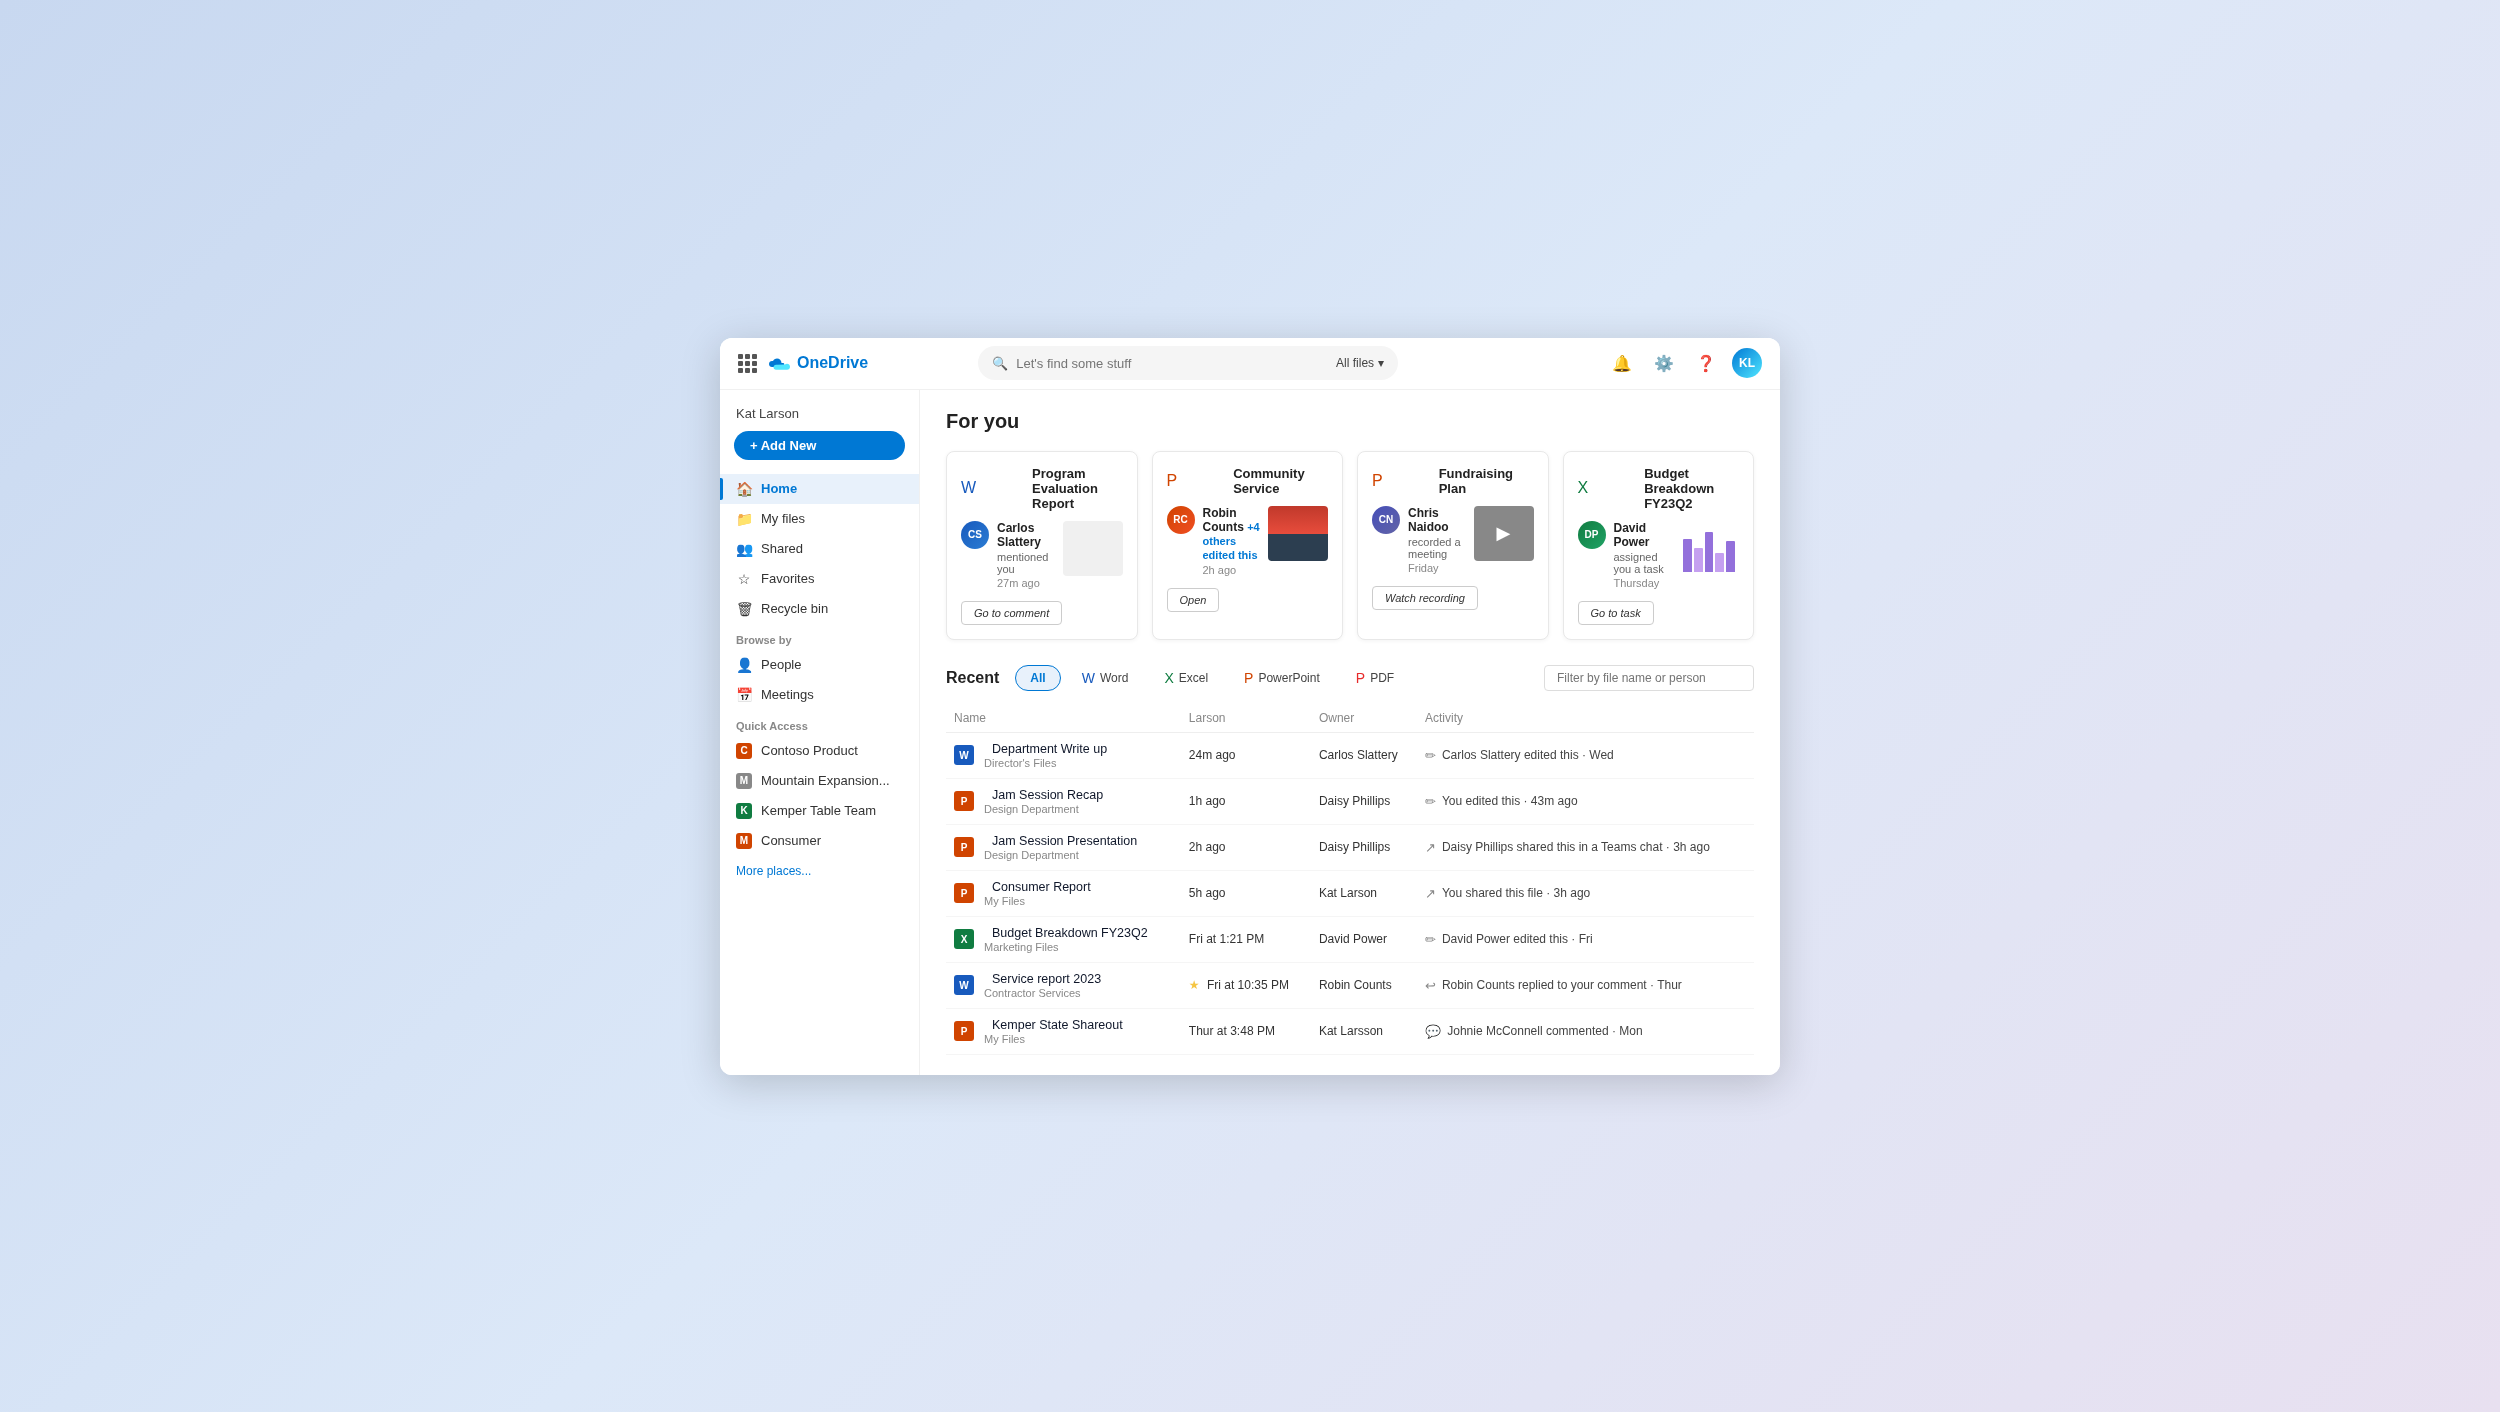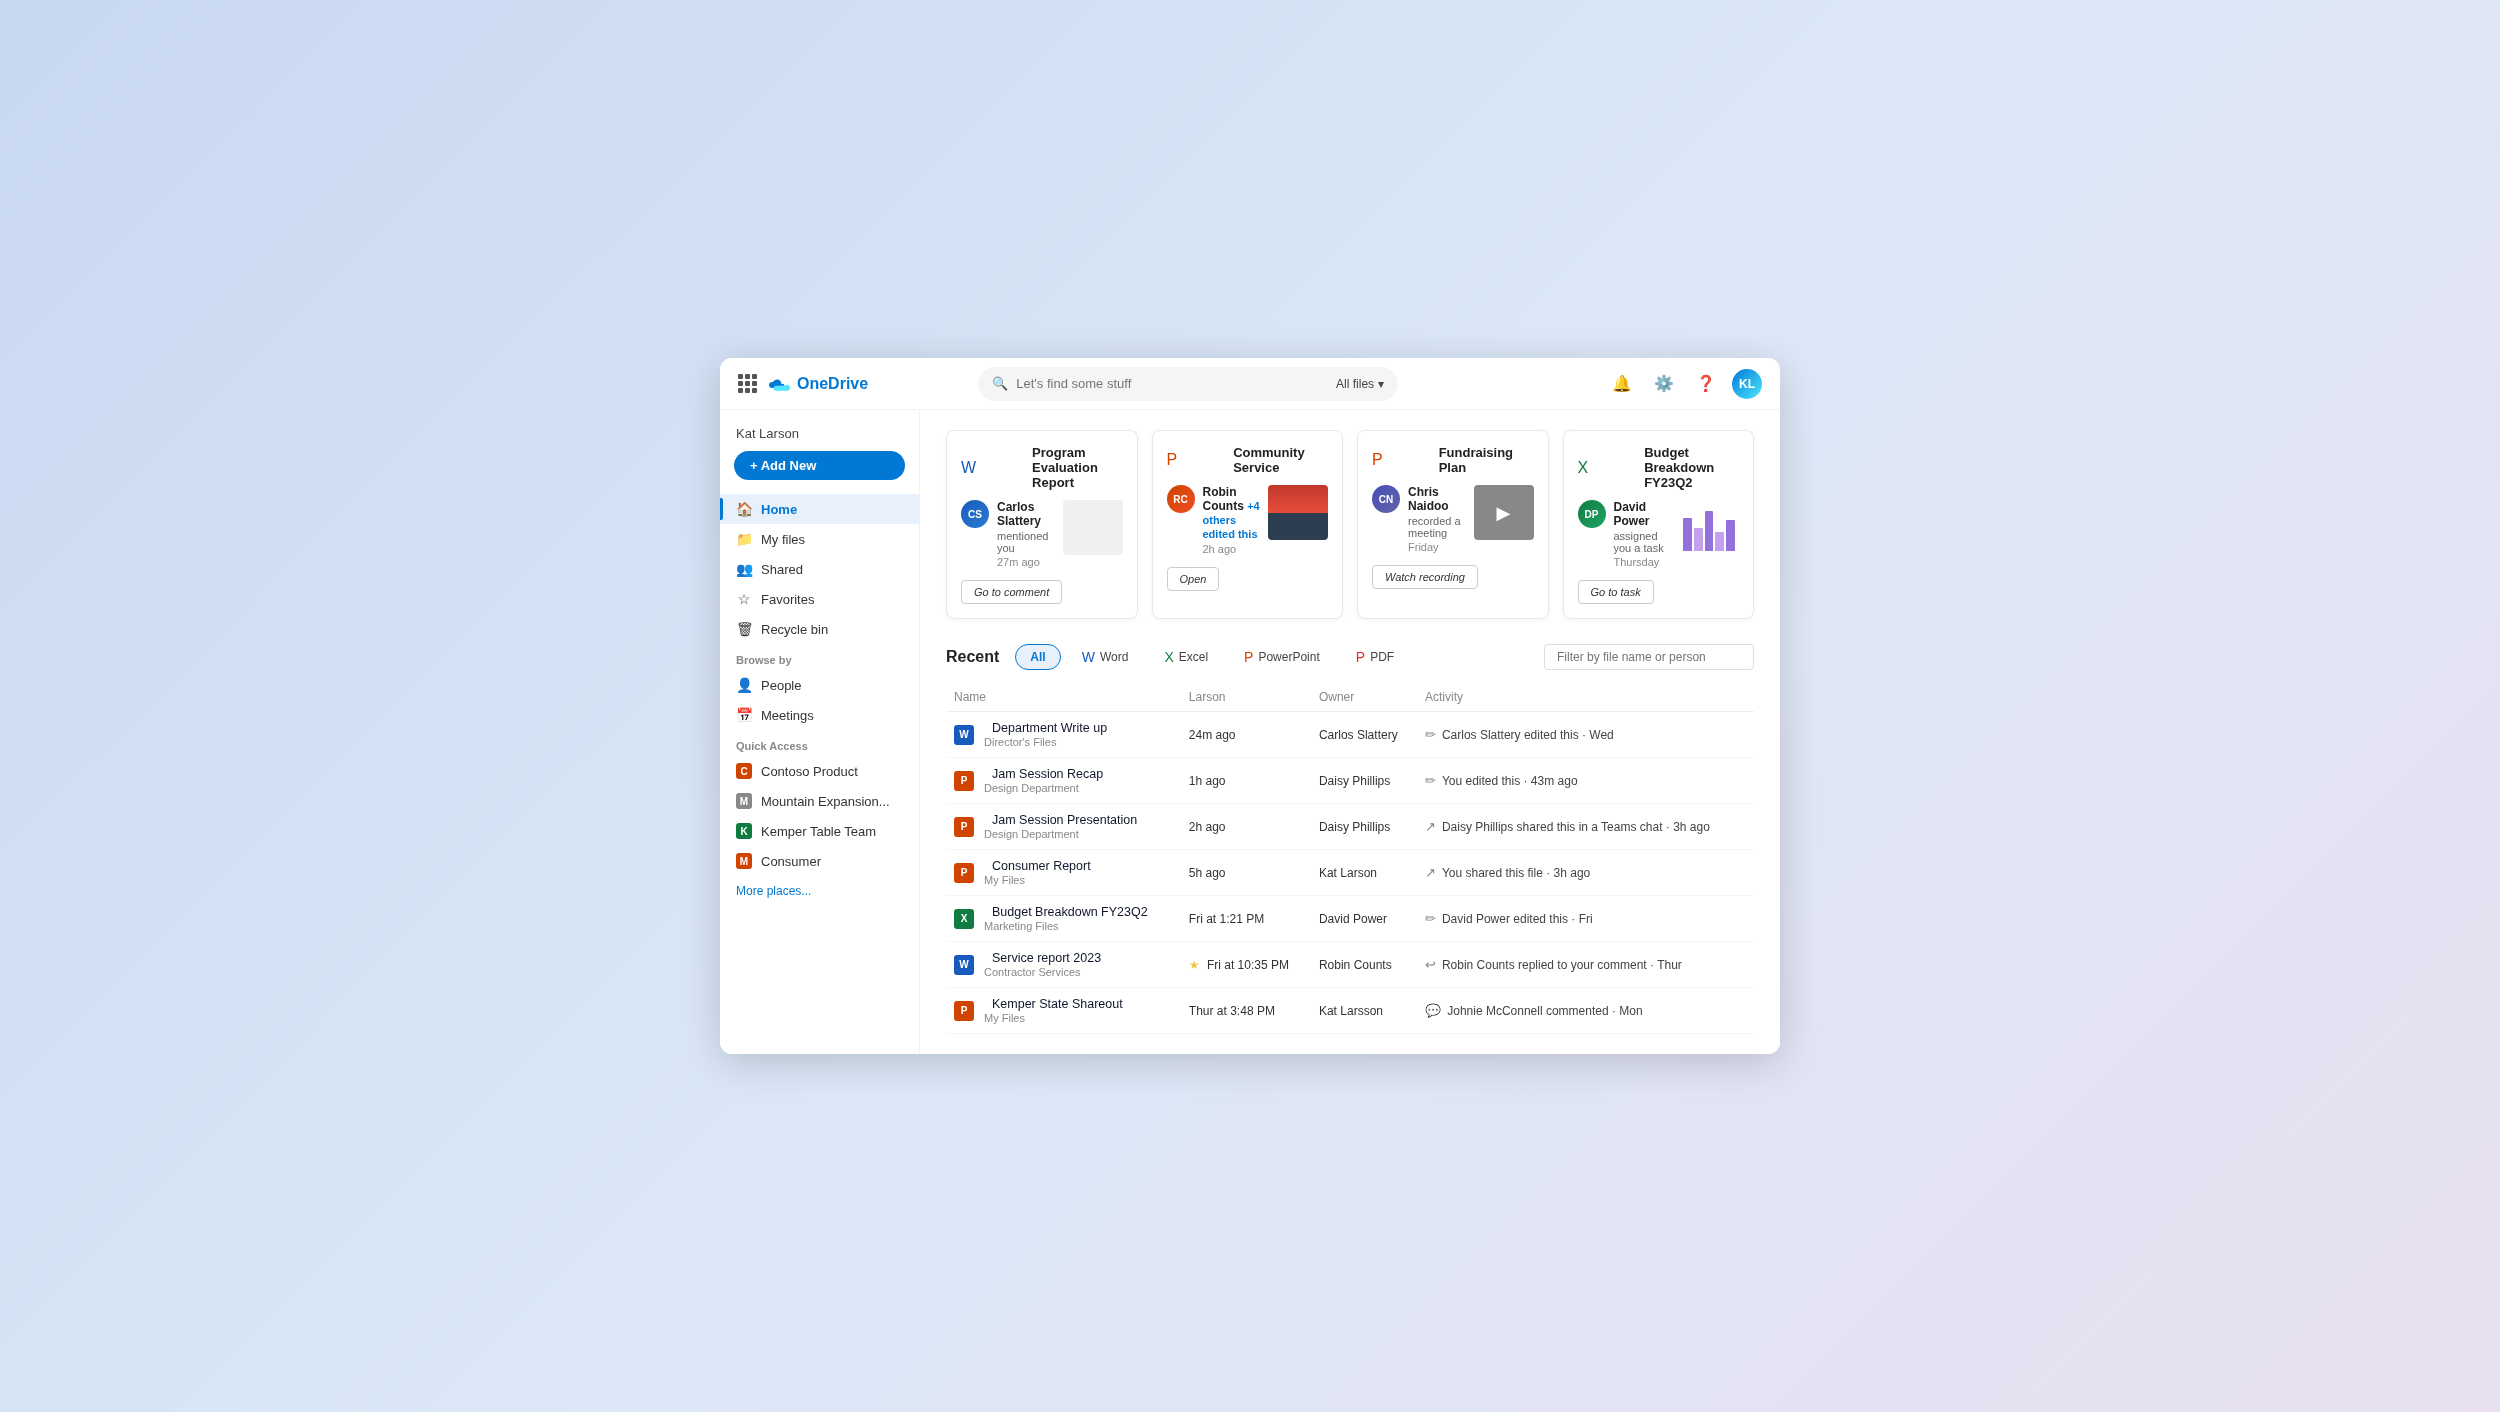--- a/index.html
+++ b/index.html
@@ -548,20 +548,21 @@
       </div>
       <div class="sidebar-item">
         <span class="qa-icon" style="background:#d04400;color:#fff;">M</span>
         <span>Consumer</span>
       </div>
 
       <div class="more-places">More places...</div>
     </div>
 
     <div class="content">
+      <div class="page-title">For you</div>
 
       <div class="foryou-cards">
 
         <div class="card">
           <div class="card-header">
             <span style="color:#185abd;font-size:16px;">W</span>
             <span class="card-title">Program Evaluation Report</span>
           </div>
           <div class="card-body">
             <div class="card-avatar card-avatar-word small-avatar">CS</div>

